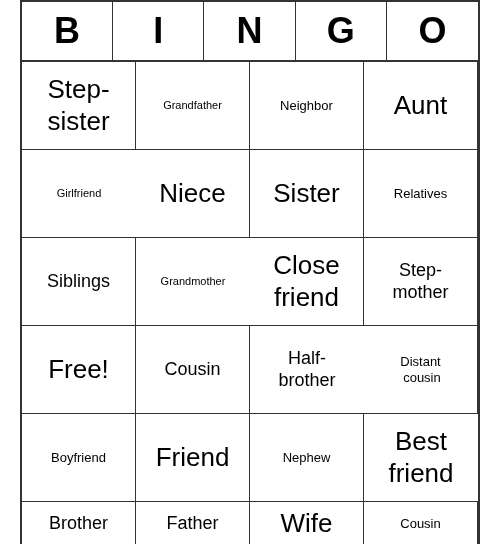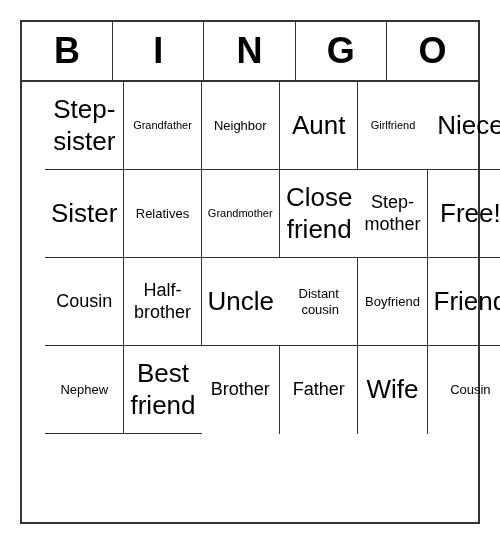--- a/index.html
+++ b/index.html
@@ -26,23 +26,22 @@
       font-size: 36px;
       font-weight: bold;
       padding: 8px 0;
       border-right: 1px solid #333;
     }
     .bingo-header-cell:last-child {
       border-right: none;
     }
     .bingo-grid {
       display: grid;
-      grid-template-columns: repeat(6, 1fr);
+      grid-template-columns: repeat(4, 1fr);
       grid-template-rows: repeat(5, 88px);
-      padding-left: 23px;
     }
     .bingo-cell {
       border-right: 1px solid #333;
       border-bottom: 1px solid #333;
       display: flex;
       align-items: center;
       justify-content: center;
       text-align: center;
       padding: 6px;
       position: relative;
@@ -104,39 +103,39 @@
       <div class="bingo-cell">
         <span class="cell-text size-large">Niece</span>
       </div>
       <div class="bingo-cell">
         <span class="cell-text size-large">Sister</span>
       </div>
       <div class="bingo-cell">
         <span class="cell-text size-small">Relatives</span>
       </div>
       <div class="bingo-cell">
+        <span class="cell-text size-medium">Siblings</span>
+      </div>
+      <div class="bingo-cell">
         <span class="cell-text size-xsmall">Grandmother</span>
       </div>
       <div class="bingo-cell">
         <span class="cell-text size-large">Close<br>friend</span>
       </div>
       <div class="bingo-cell">
         <span class="cell-text size-medium">Step-<br>mother</span>
       </div>
       <div class="bingo-cell">
         <span class="cell-text size-large">Free!</span>
       </div>
       <div class="bingo-cell">
         <span class="cell-text size-medium">Cousin</span>
       </div>
       <div class="bingo-cell">
         <span class="cell-text size-medium">Half-<br>brother</span>
-      </div>
-      <div class="bingo-cell">
-        <span class="cell-text size-large">Uncle</span>
       </div>
       <div class="bingo-cell">
         <span class="cell-text size-small">Distant<br>cousin</span>
       </div>
       <div class="bingo-cell">
         <span class="cell-text size-small">Boyfriend</span>
       </div>
       <div class="bingo-cell">
         <span class="cell-text size-large">Friend</span>
       </div>

